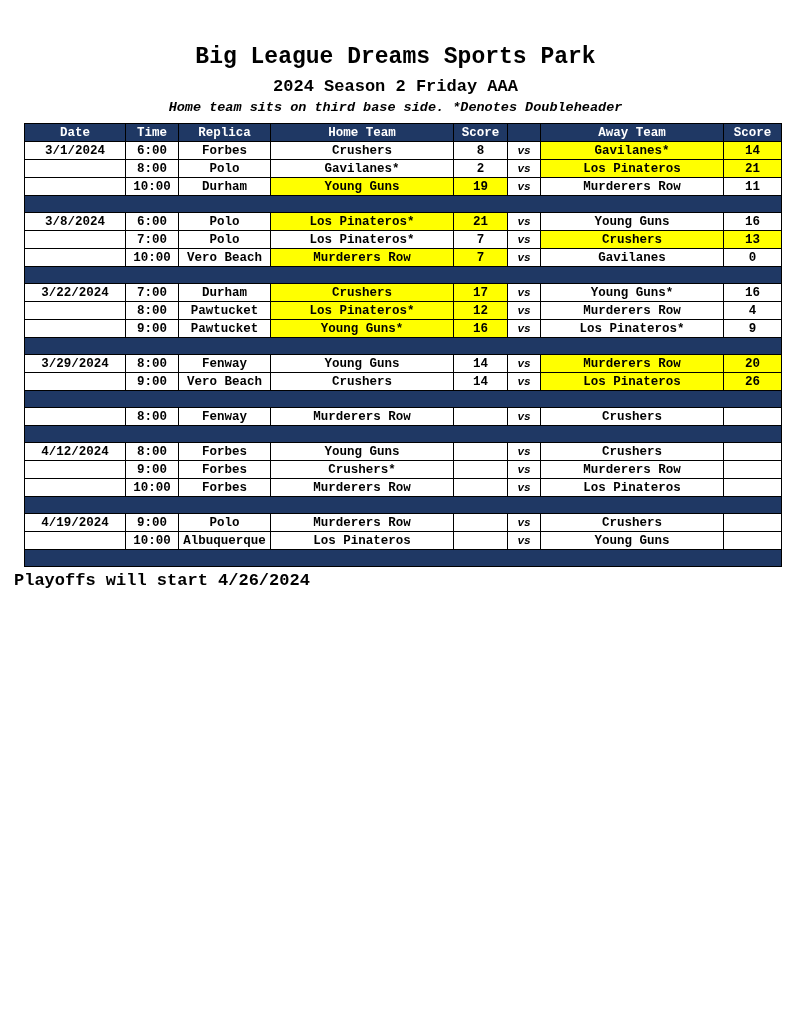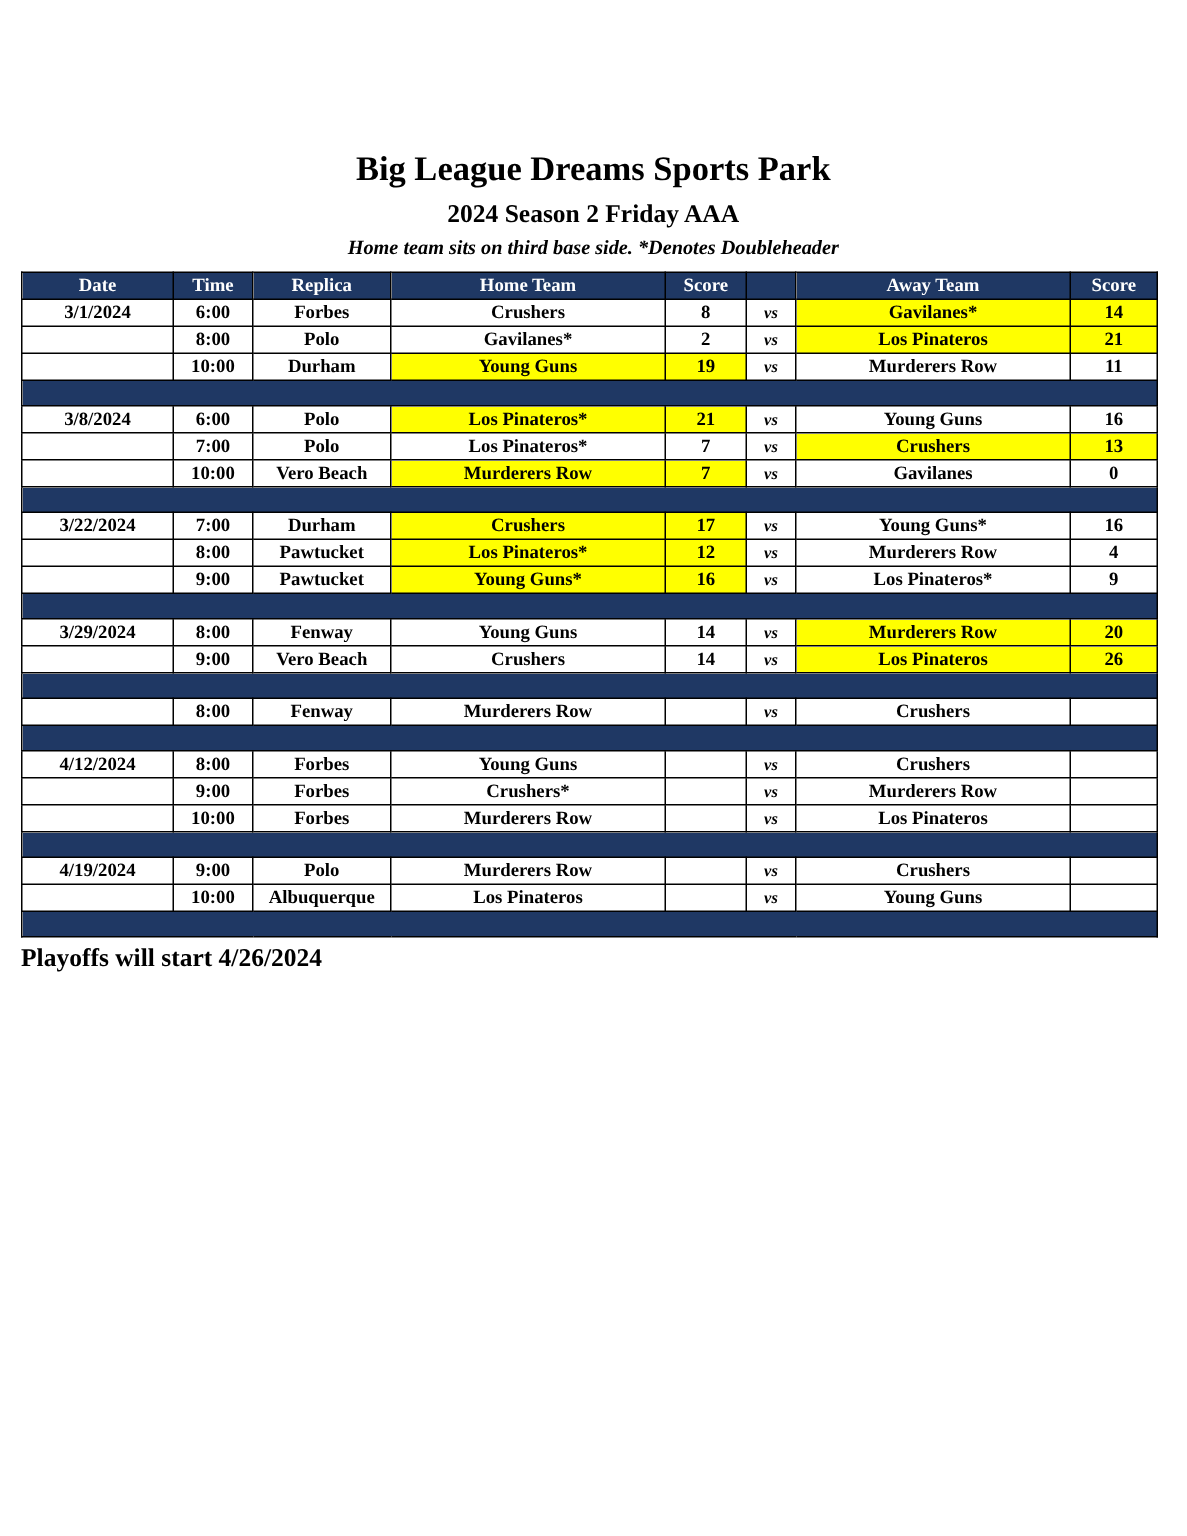--- a/index.html
+++ b/index.html
@@ -14,21 +14,22 @@
     background: #ffffff;
   }
   body {
     width: 791px;
     height: 1024px;
     font-family: "Liberation Serif", "DejaVu Serif", serif;
     color: #000;
     overflow: hidden;
   }
   .page {
-    padding-top: 100px;
+    padding-top: 44px;
+    font-family: Liberation Mono, monospace;
   }
   .title {
     text-align: center;
     font-size: 23px;
     font-weight: bold;
     margin: 0;
   }
   .subtitle {
     text-align: center;
     font-size: 17px;
@@ -39,21 +40,21 @@
     text-align: center;
     font-size: 13.5px;
     font-weight: bold;
     font-style: italic;
     margin: 0 0 8px 0;
   }
   table.schedule {
     border-collapse: collapse;
     table-layout: fixed;
     width: 757px;
-    margin-left: 14px;
+    margin-left: 24px;
   }
   table.schedule th,
   table.schedule td {
     border: 1px solid #000;
     font-size: 12.5px;
     font-weight: bold;
     text-align: center;
     vertical-align: middle;
     height: 18px;
     padding: 0 2px;

